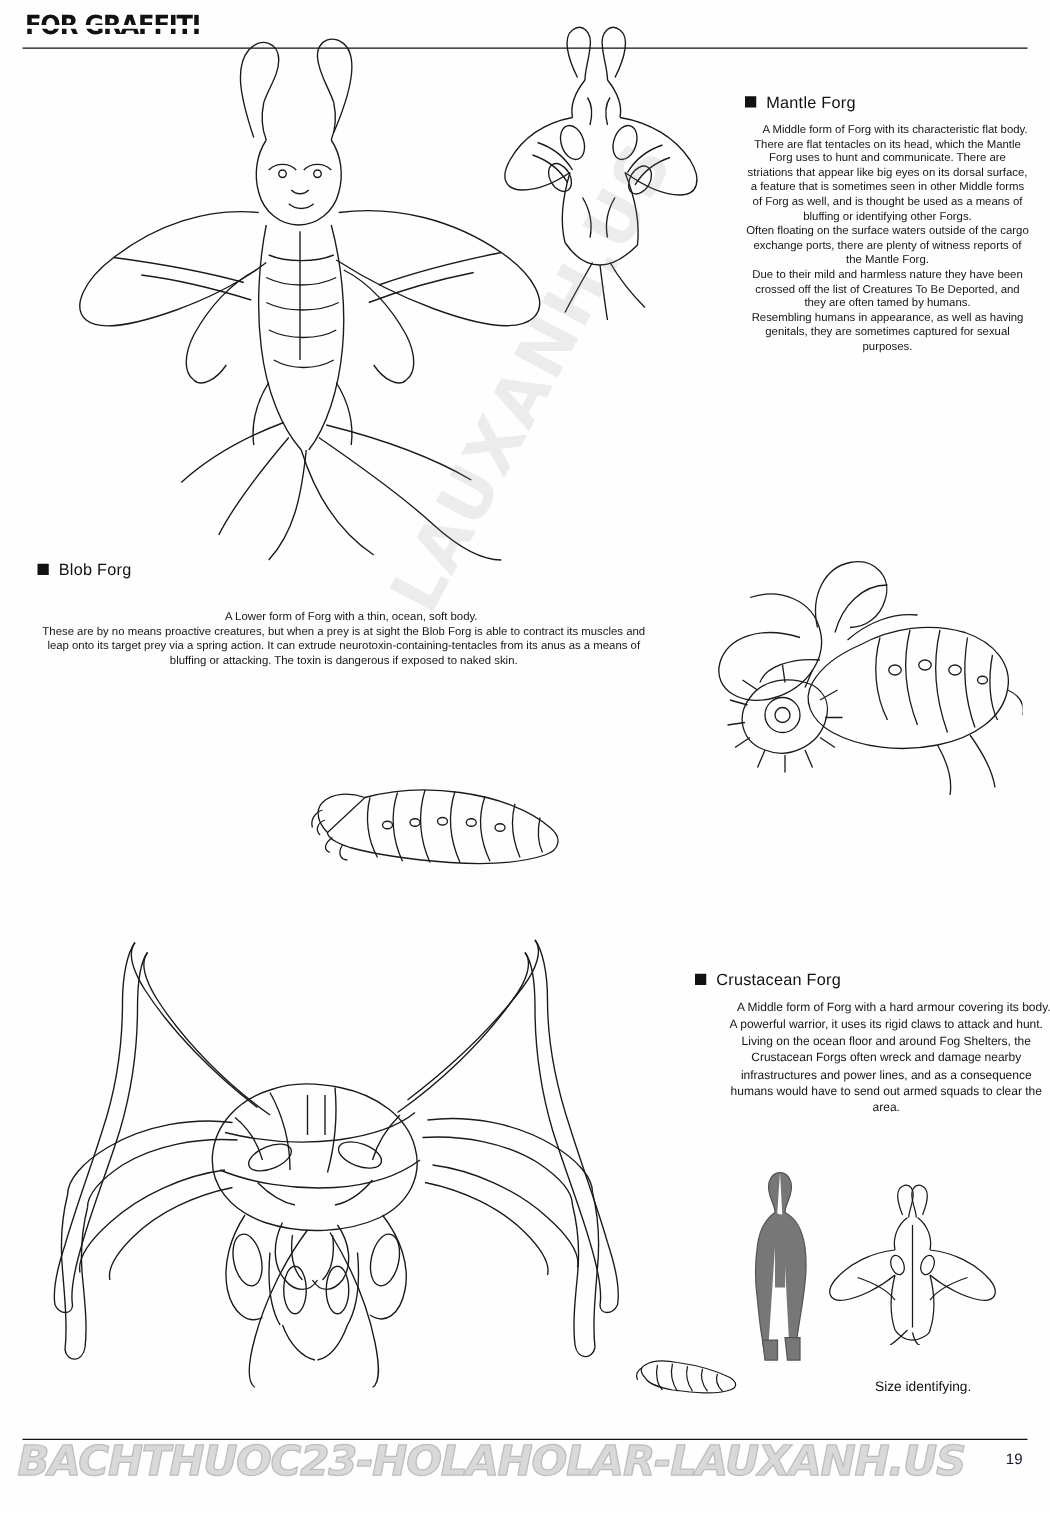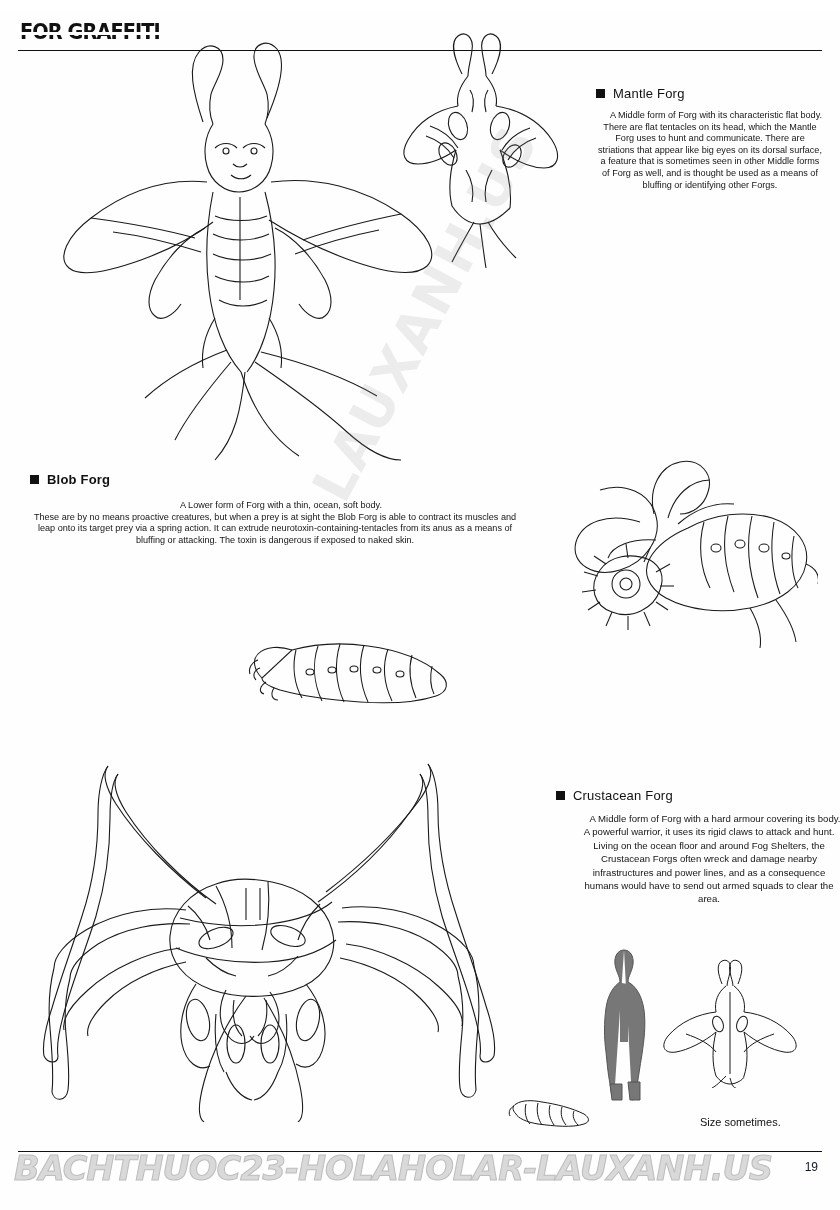--- a/index.html
+++ b/index.html
@@ -14,21 +14,20 @@
     font-family: "Liberation Sans", sans-serif;
     color: #1a1a1a;
     overflow: hidden;
   }
 
   
   .page {
     position: absolute;
     inset: 0;
     background: #fefefe;
-    margin-top: 12px;
   }
   .page-border-top {
     position: absolute;
     left: 18px; right: 18px; top: 38px;
     border-top: 1.5px solid #111;
   }
   .page-border-bottom {
     position: absolute;
     left: 18px; right: 18px; bottom: 58px;
     border-top: 1.5px solid #111;
@@ -231,23 +230,26 @@
       <path d="M88 192 C96 206 106 218 116 228"></path>
     </svg>
   </div>
 
   <div class="sec-head" style="left:596px; top:74px;">
     <span class="bullet"></span>
     <span class="label">Mantle Forg</span>
   </div>
   <div class="body-text" style="left:596px; top:98px; width:228px;">
     <p class="indent">A Middle form of Forg with its characteristic flat body. There are flat tentacles on its head, which the Mantle Forg uses to hunt and communicate. There are striations that appear like big eyes on its dorsal surface, a feature that is sometimes seen in other Middle forms of Forg as well, and is thought be used as a means of bluffing or identifying other Forgs.</p>
-  </div>
-
-  <div class="sec-head" style="left:30px; top:460px;font-weight:bold;">
+    <p>Often floating on the surface waters outside of the cargo exchange ports, there are plenty of witness reports of the Mantle Forg.</p>
+    <p>Due to their mild and harmless nature they have been crossed off the list of Creatures To Be Deported, and they are often tamed by humans.</p>
+    <p>Resembling humans in appearance, as well as having genitals, they are sometimes captured for sexual purposes.</p>
+  </div>
+
+  <div class="sec-head" style="left:30px; top:448px;">
     <span class="bullet"></span>
     <span class="label">Blob Forg</span>
   </div>
   <div class="body-text" style="left:30px; top:488px; width:490px;">
     <p class="indent">A Lower form of Forg with a thin, ocean, soft body.</p>
     <p>These are by no means proactive creatures, but when a prey is at sight the Blob Forg is able to contract its muscles and leap onto its target prey via a spring action. It can extrude neurotoxin-containing-tentacles from its anus as a means of bluffing or attacking. The toxin is dangerous if exposed to naked skin.</p>
   </div>
 
   <div class="art" style="left:240px; top:610px;">
     <svg width="230" height="90" viewBox="0 0 230 90" fill="none" stroke="#1a1a1a" stroke-width="1.05">
@@ -428,20 +430,20 @@
       <path d="M10 20 C6 16 6 12 10 10 C16 6 26 6 36 8 C50 10 66 14 78 20 C84 24 84 28 78 30 C66 34 48 32 32 30 C20 28 12 24 10 20Z"></path>
       <path d="M20 10 C18 18 20 26 24 30"></path>
       <path d="M32 9 C30 17 32 25 36 31"></path>
       <path d="M44 11 C42 19 44 25 48 31"></path>
       <path d="M56 13 C54 20 56 26 60 31"></path>
       <path d="M68 17 C66 22 68 27 72 31"></path>
       <path d="M8 12 C4 14 2 18 4 22"></path>
     </svg>
   </div>
 
-  <div class="caption" style="left:700px; top:1104px;">Size sometimes.</div>
+  <div class="caption" style="left:700px; top:1104px;">Size identifying.</div>
 
   <div class="watermark-diag">LAUXANH.US</div>
   <div class="watermark-bottom">BACHTHUOC23-HOLAHOLAR-LAUXANH.US</div>
 
   <div class="page-number">19</div>
 
 </div>
 
 </body></html>

